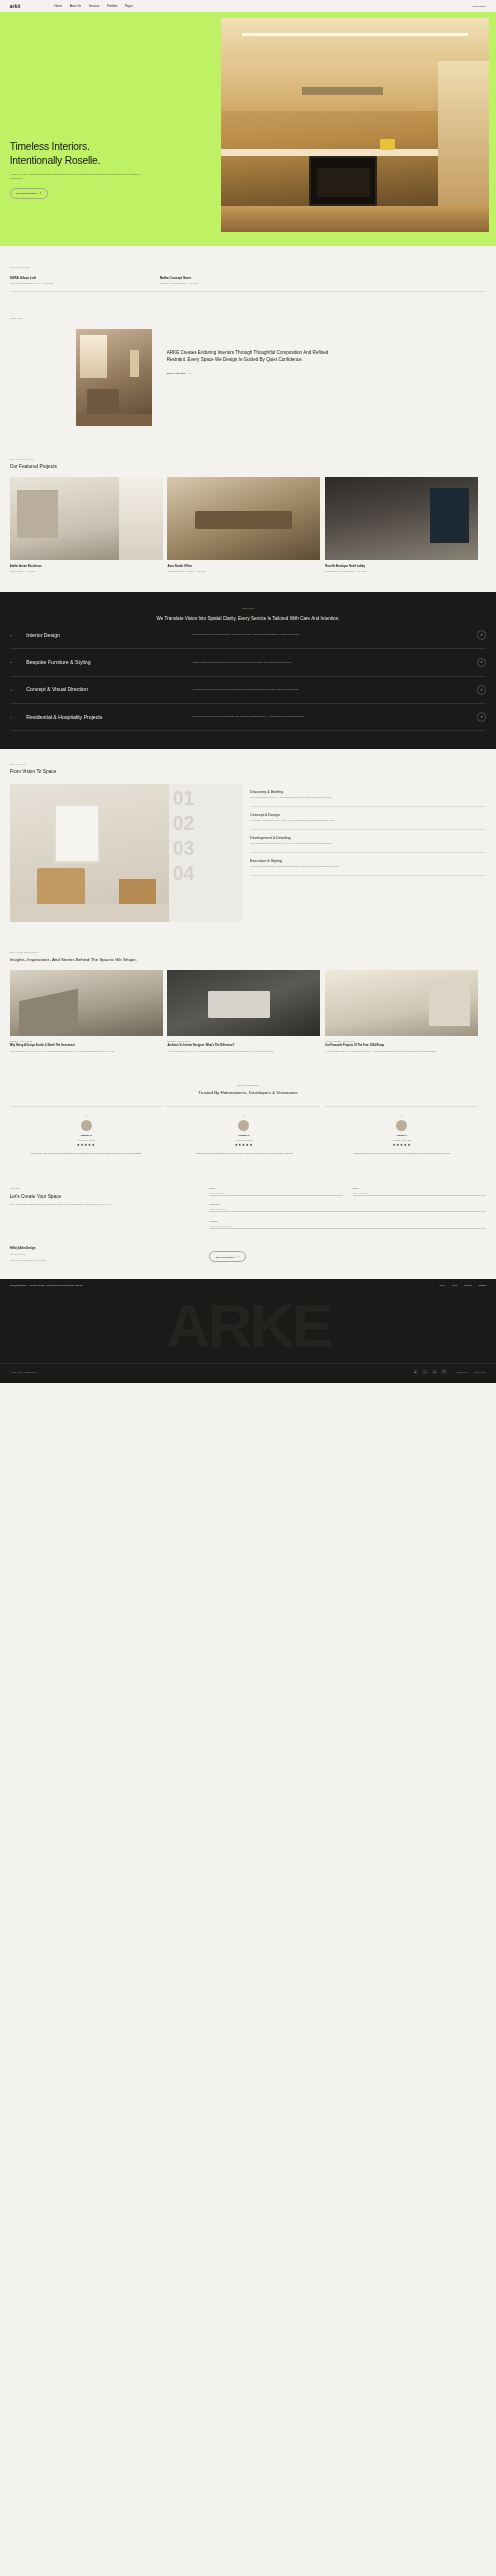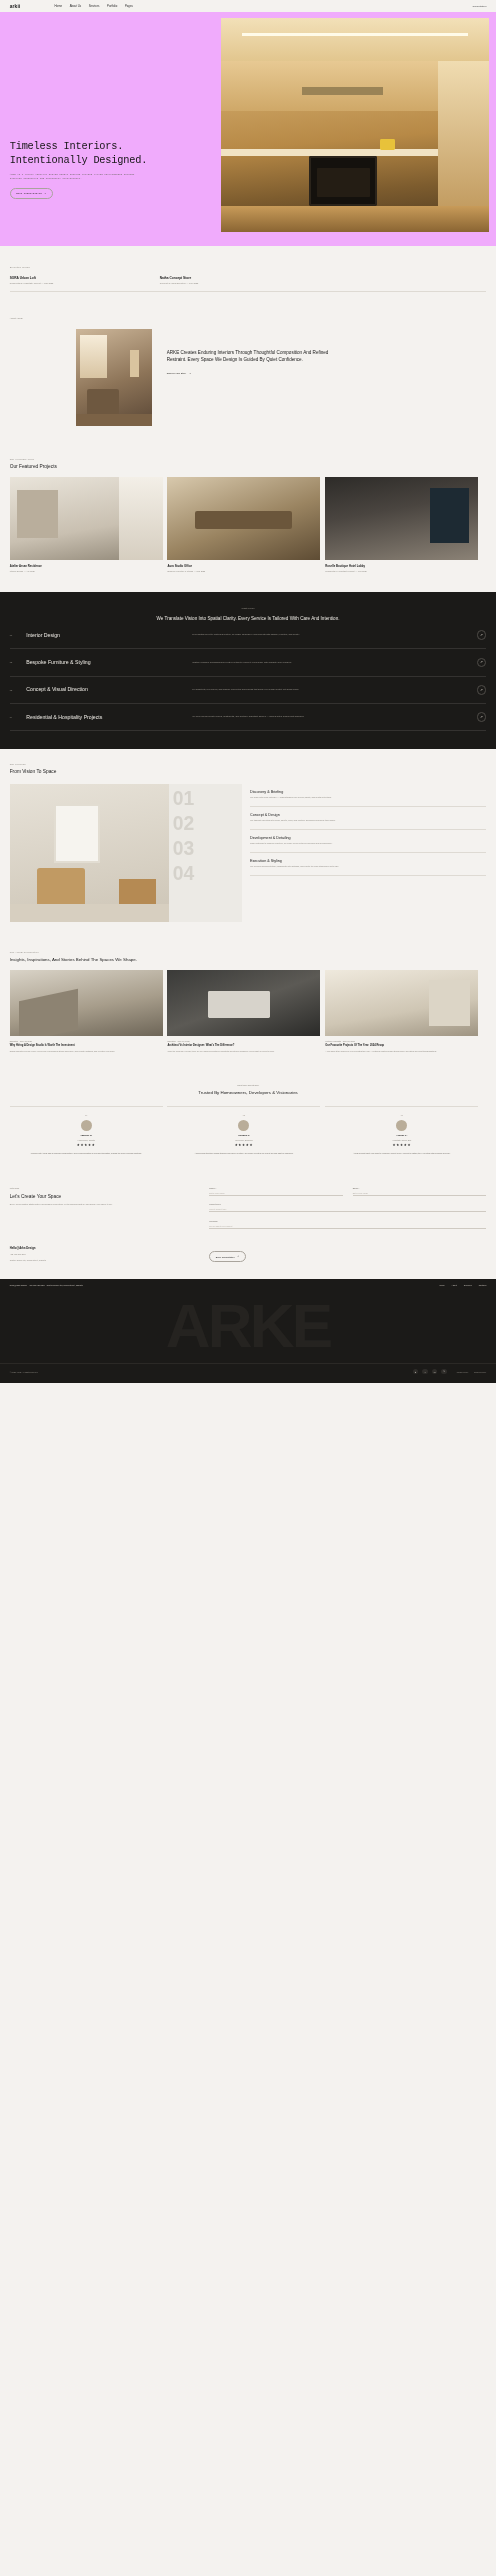--- a/index.html
+++ b/index.html
@@ -12,21 +12,21 @@
   .page{width:496px;position:relative;overflow:hidden;}
 
   
   .nav{height:12.4px;display:flex;align-items:center;padding:0 9.7px;background:#f4f2ef;}
   .logo{font-size:4.8px;font-weight:700;letter-spacing:0.2px;}
   .nav-links{display:flex;gap:7.6px;margin-left:34px;}
   .nav-links span{font-size:2.8px;color:#2a2a2a;}
   .nav-cta{margin-left:auto;font-size:2.5px;color:#4a4a4a;}
 
   
-  .hero{position:relative;height:234px;background:#f0abfc;font-family:Liberation Mono, monospace;}
+  .hero{position:relative;height:234px;background:#bef264;}
   .hero-img{
     position:absolute;left:221px;top:5.5px;width:268px;height:214px;
     background:linear-gradient(175deg,#e8cf9f 0%,#d9b97f 18%,#c79d5c 38%,#b78946 56%,#7d5c2e 78%,#4a3720 100%);
     overflow:hidden;
   }
   .hero-img .ceil{position:absolute;left:0;top:0;width:100%;height:43px;background:linear-gradient(180deg,#f2e0b8,#e2c68e);}
   .hero-img .ceil:after{content:"";position:absolute;left:8%;top:15px;width:84%;height:3.4px;background:#fffbe9;filter:blur(0.7px);}
   .hero-img .cab{position:absolute;left:0;top:43px;width:100%;height:50px;background:linear-gradient(180deg,#e7c993,#cfa868);}
   .hero-img .counter{position:absolute;left:0;top:131px;width:100%;height:6.9px;background:#f1e3c4;}
   .hero-img .oven{position:absolute;left:88px;top:138px;width:68px;height:50px;background:#14110d;border:2.1px solid #2b241b;border-radius:1.4px;}
@@ -192,21 +192,21 @@
       <div class="cab"></div>
       <div class="hood"></div>
       <div class="counter"></div>
       <div class="oven"></div>
       <div class="yellow"></div>
       <div class="panel-r"></div>
       <div class="floor"></div>
     </div>
     <div class="hero-copy">
       <div class="hero-h1">Timeless Interiors.</div>
-      <div class="hero-h1">Intentionally Designed.</div>
+      <div class="hero-h1">Intentionally Roselle.</div>
       <div class="hero-sub">ARKE is a luxury interior design studio shaping refined living environments through timeless aesthetics and purposeful architecture.</div>
       <div class="btn-outline">
         <span>Book Consultation</span>
         <span>↗</span>
       </div>
     </div>
   </div>
 
   <div class="selworks">
     <div class="eyebrow">Selected Works</div>

